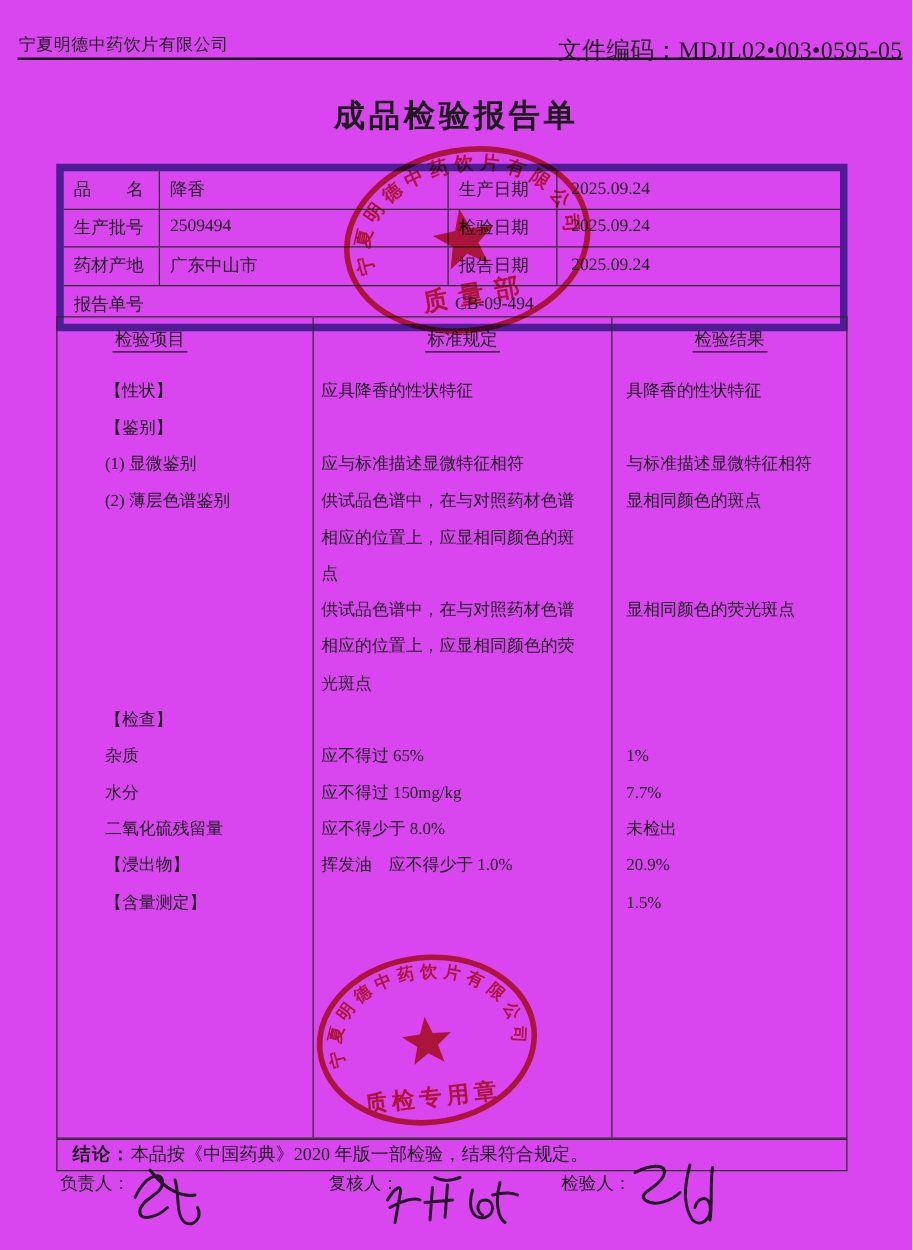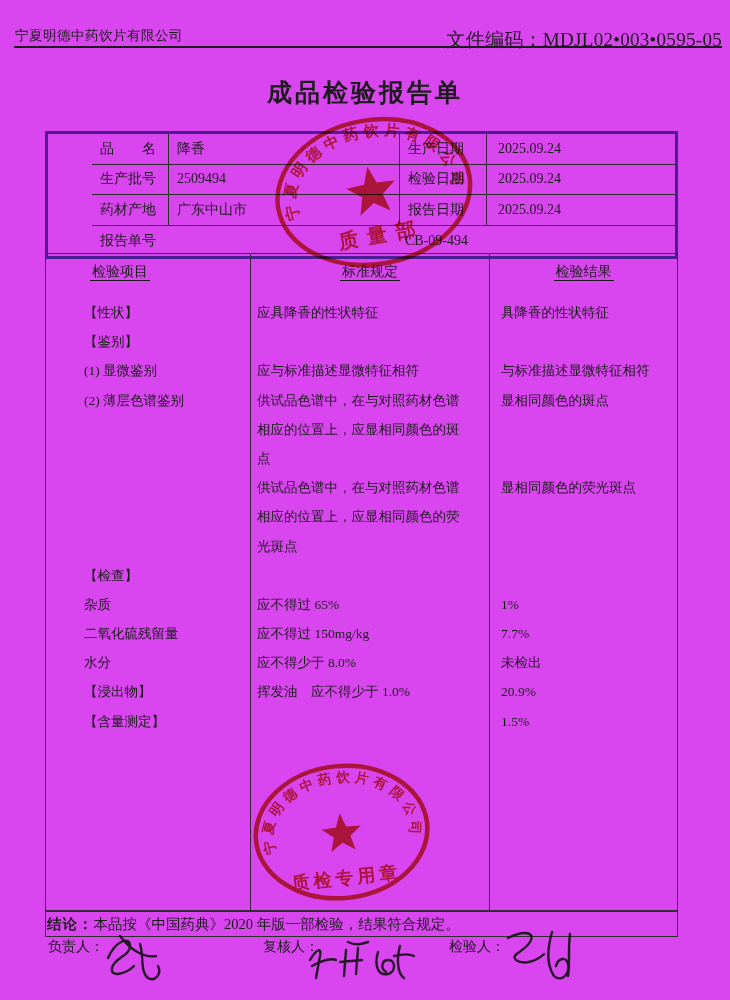--- a/index.html
+++ b/index.html
@@ -9,21 +9,21 @@
     font-family:"Liberation Serif","DejaVu Serif",serif; color:#1c1c1c; overflow:hidden;
   }
   
   .hdr-company { position:absolute; left:15px; top:27px; font-size:13.5px; letter-spacing:.5px; }
   .hdr-code    { position:absolute; right:8px;  top:27px; font-size:19px; letter-spacing:.3px; }
   .hdr-rule    { position:absolute; left:14px; top:46px; width:708px; height:2px; background:#1b1b1b; }
   
   .title { position:absolute; left:0; top:76px; width:100%; text-align:center;
            font-size:25px; font-weight:bold; letter-spacing:3px; }
   
-  .info-table { position:absolute; left:45px; top:131px; width:633px; border:3px solid #4c1d95; font-size:14px;padding-left:44px; }
+  .info-table { position:absolute; left:45px; top:131px; width:633px; border:6px solid #4c1d95; font-size:14px; }
   .irow { display:flex; height:30.5px; border-bottom:1px solid #2e2e2e; align-items:center; }
   .irow:last-child { border-bottom:none; }
   .ic { height:100%; display:flex; align-items:center; padding:0 8px; white-space:nowrap; }
   .ic-l1 { width:77px;  border-right:1px solid #2e2e2e; }
   .ic-v1 { width:231px; border-right:1px solid #2e2e2e; }
   .ic-l2 { width:87px;  border-right:1px solid #2e2e2e; }
   .ic-v2 { flex:1; padding-left:11px; }
   .irow-merged { position:relative; }
   .merged-cell { width:100%; height:100%; display:flex; align-items:center; padding-left:8px; }
   .merged-val { position:absolute; left:313px; top:0; height:100%; display:flex; align-items:center; }
@@ -37,21 +37,21 @@
   .dhead { height:44px; padding-top:9px; font-size:14px; }
   .dhead.center { text-align:center; }
   .dhead.left { padding-left:12px; }
   .dhead span { border-bottom:1px solid #1c1c1c; padding:0 2px 1px 2px; }
   .dline { height:29.2px; line-height:29.2px; white-space:nowrap; }
   .dcol-items  .dline { padding-left:6px; }
   .dcol-specs  .dline { padding-left:6px; }
   .dcol-results .dline { padding-left:11px; }
   
   .conclusion { position:absolute; left:45px; top:911px; width:633px; height:26px;
-                border:1px solid #2e2e2e; line-height:24px; padding-left:1px; font-size:14.5px; white-space:nowrap; }
+                border:1px solid #2e2e2e; line-height:24px; padding-left:12px; font-size:14.5px; white-space:nowrap; }
   .conclusion b { letter-spacing:1px; }
   
   .sig-label { position:absolute; top:938px; font-size:14px; white-space:nowrap; }
   .sig-label.r1 { left:48px; }
   .sig-label.r2 { left:263px; }
   .sig-label.r3 { left:449px; }
   .sig-svg { position:absolute; }
   .sig-svg path { stroke:#151515; stroke-width:2.4; fill:none; stroke-linecap:round; stroke-linejoin:round; opacity:.92; }
   
   .stamp { position:absolute; mix-blend-mode:multiply; opacity:.9; }
@@ -102,22 +102,22 @@
           <div class="dline">【鉴别】</div>
           <div class="dline">(1) 显微鉴别</div>
           <div class="dline">(2) 薄层色谱鉴别</div>
           <div class="dline"></div>
           <div class="dline"></div>
           <div class="dline"></div>
           <div class="dline"></div>
           <div class="dline"></div>
           <div class="dline">【检查】</div>
           <div class="dline">杂质</div>
+          <div class="dline">水分</div>
           <div class="dline">二氧化硫残留量</div>
-          <div class="dline">水分</div>
           <div class="dline">【浸出物】</div>
           <div class="dline">【含量测定】</div>
         </div>
     </div>
     <div class="dcol dcol-specs">
       <div class="dhead center"><span>标准规定</span></div>
       <div id="col-specs">
           <div class="dline">应具降香的性状特征</div>
           <div class="dline"></div>
           <div class="dline">应与标准描述显微特征相符</div>

